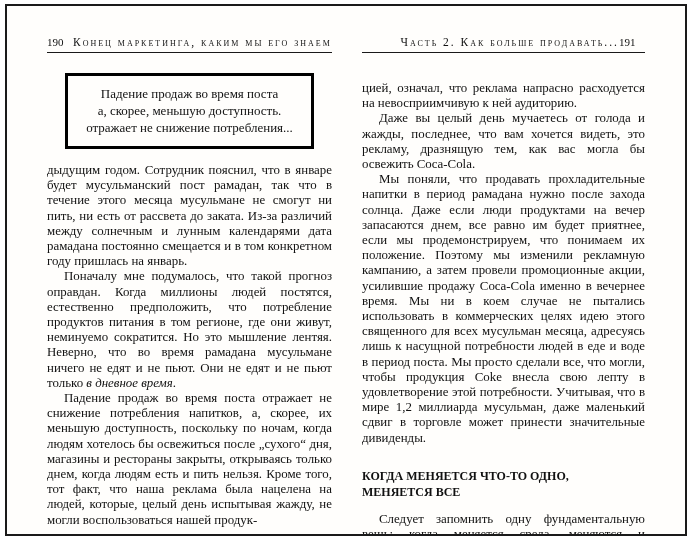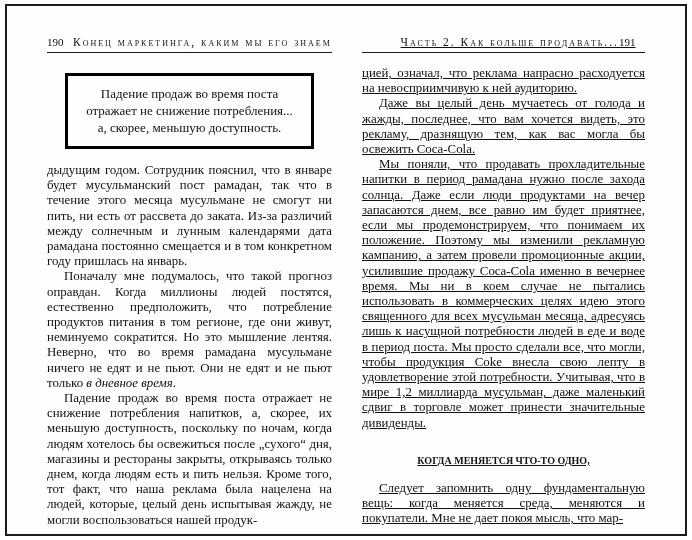--- a/index.html
+++ b/index.html
@@ -17,21 +17,21 @@
     pointer-events:none;
   }
   .spread {
     position:absolute; left:7px; top:6px; right:7px; bottom:6px;
     display:flex;
     overflow:hidden;
     background:#fffefc;
   }
   .page { width:50%; height:100%; padding-top:30px; overflow:hidden; }
   .page.left  { padding-left:40px; padding-right:14px; }
-  .page.right { padding-left:16px; padding-right:40px;text-decoration:underline; }
+  .page.right { padding-left:16px; padding-right:40px; }
 
   .pagehead { display:flex; align-items:baseline; }
   .pagenum { font-size:11px; min-width:26px; }
   .pagenum.right-num { text-align:left; }
   .running-title {
     flex:1; text-align:right;
     font-variant:small-caps;
     letter-spacing:2px;
     font-size:11.5px;
     white-space:nowrap;
@@ -46,50 +46,50 @@
     font-size:13px;
     line-height:17px;
   }
 
   .body {
     font-size:12.9px;
     line-height:15.2px;
     text-align:justify;
     margin-top:0;
   }
-  .page.right .body { margin-top:13px; }
+  .page.right .body { margin-top:28px; }
   .para { text-indent:0; }
   .para.indent { text-indent:17px; }
   .para em { }
 
   .section-heading {
-    text-align:center;
+    text-align:left;
     font-weight:bold;
-    font-size:10px;
+    font-size:12px;
     line-height:16px;
     margin:22px 0 12px 0;
   }
 </style>
 </head>
 <body>
 
 <div class="spread">
 
   <section class="page left">
     <header class="pagehead">
       <span class="pagenum">190</span>
       <span class="running-title">Конец маркетинга, каким мы его знаем</span>
       <span class="pagenum"></span>
     </header>
     <div class="rule"></div>
 
     <div class="quote-box">
       <div>Падение продаж во время поста</div>
+      <div>а, скорее, меньшую доступность.</div>
       <div>отражает не снижение потребления...</div>
-      <div>а, скорее, меньшую доступность.</div>
     </div>
 
     <div class="body">
         <p class="para">дыдущим годом. Сотрудник пояснил, что в январе будет мусульманский пост рамадан, так что в течение этого месяца мусульмане не смогут ни пить, ни есть от рассвета до заката. Из-за различий между солнечным и лунным календарями дата рамадана постоянно смещается и в том конкретном году пришлась на январь.</p>
         <p class="para indent">Поначалу мне подумалось, что такой прогноз оправдан. Когда миллионы людей постятся, естественно предположить, что потребление продуктов питания в том регионе, где они живут, неминуемо сократится. Но это мышление лентяя. Неверно, что во время рамадана мусульмане ничего не едят и не пьют. Они не едят и не пьют только <em>в дневное время</em>.</p>
         <p class="para indent">Падение продаж во время поста отражает не снижение потребления напитков, а, скорее, их меньшую доступность, поскольку по ночам, когда людям хотелось бы освежиться после „сухого“ дня, магазины и рестораны закрыты, открываясь только днем, когда людям есть и пить нельзя. Кроме того, тот факт, что наша реклама была нацелена на людей, которые, целый день испытывая жажду, не могли воспользоваться нашей продук-</p>
       </div>
   </section>
 
   <section class="page right">
@@ -101,20 +101,21 @@
     <div class="rule"></div>
 
     <div class="body">
         <p class="para">цией, означал, что реклама напрасно расходуется на невосприимчивую к ней аудиторию.</p>
         <p class="para indent">Даже вы целый день мучаетесь от голода и жажды, последнее, что вам хочется видеть, это рекламу, дразнящую тем, как вас могла бы освежить Coca-Cola.</p>
         <p class="para indent">Мы поняли, что продавать прохладительные напитки в период рамадана нужно после захода солнца. Даже если люди продуктами на вечер запасаются днем, все равно им будет приятнее, если мы продемонстрируем, что понимаем их положение. Поэтому мы изменили рекламную кампанию, а затем провели промоционные акции, усилившие продажу Coca-Cola именно в вечернее время. Мы ни в коем случае не пытались использовать в коммерческих целях идею этого священного для всех мусульман месяца, адресуясь лишь к насущной потребности людей в еде и воде в период поста. Мы просто сделали все, что могли, чтобы продукция Coke внесла свою лепту в удовлетворение этой потребности. Учитывая, что в мире 1,2 миллиарда мусульман, даже маленький сдвиг в торговле может принести значительные дивиденды.</p>
       </div>
 
     <div class="section-heading">
       <div>КОГДА МЕНЯЕТСЯ ЧТО-ТО ОДНО,</div>
+      <div>МЕНЯЕТСЯ ВСЕ</div>
     </div>
 
     <div class="body" style="margin-top:0;">
         <p class="para indent">Следует запомнить одну фундаментальную вещь: когда меняется среда, меняются и покупатели. Мне не дает покоя мысль, что мар-</p>
       </div>
   </section>
 
 </div>
 
 <div class="frame"></div>

